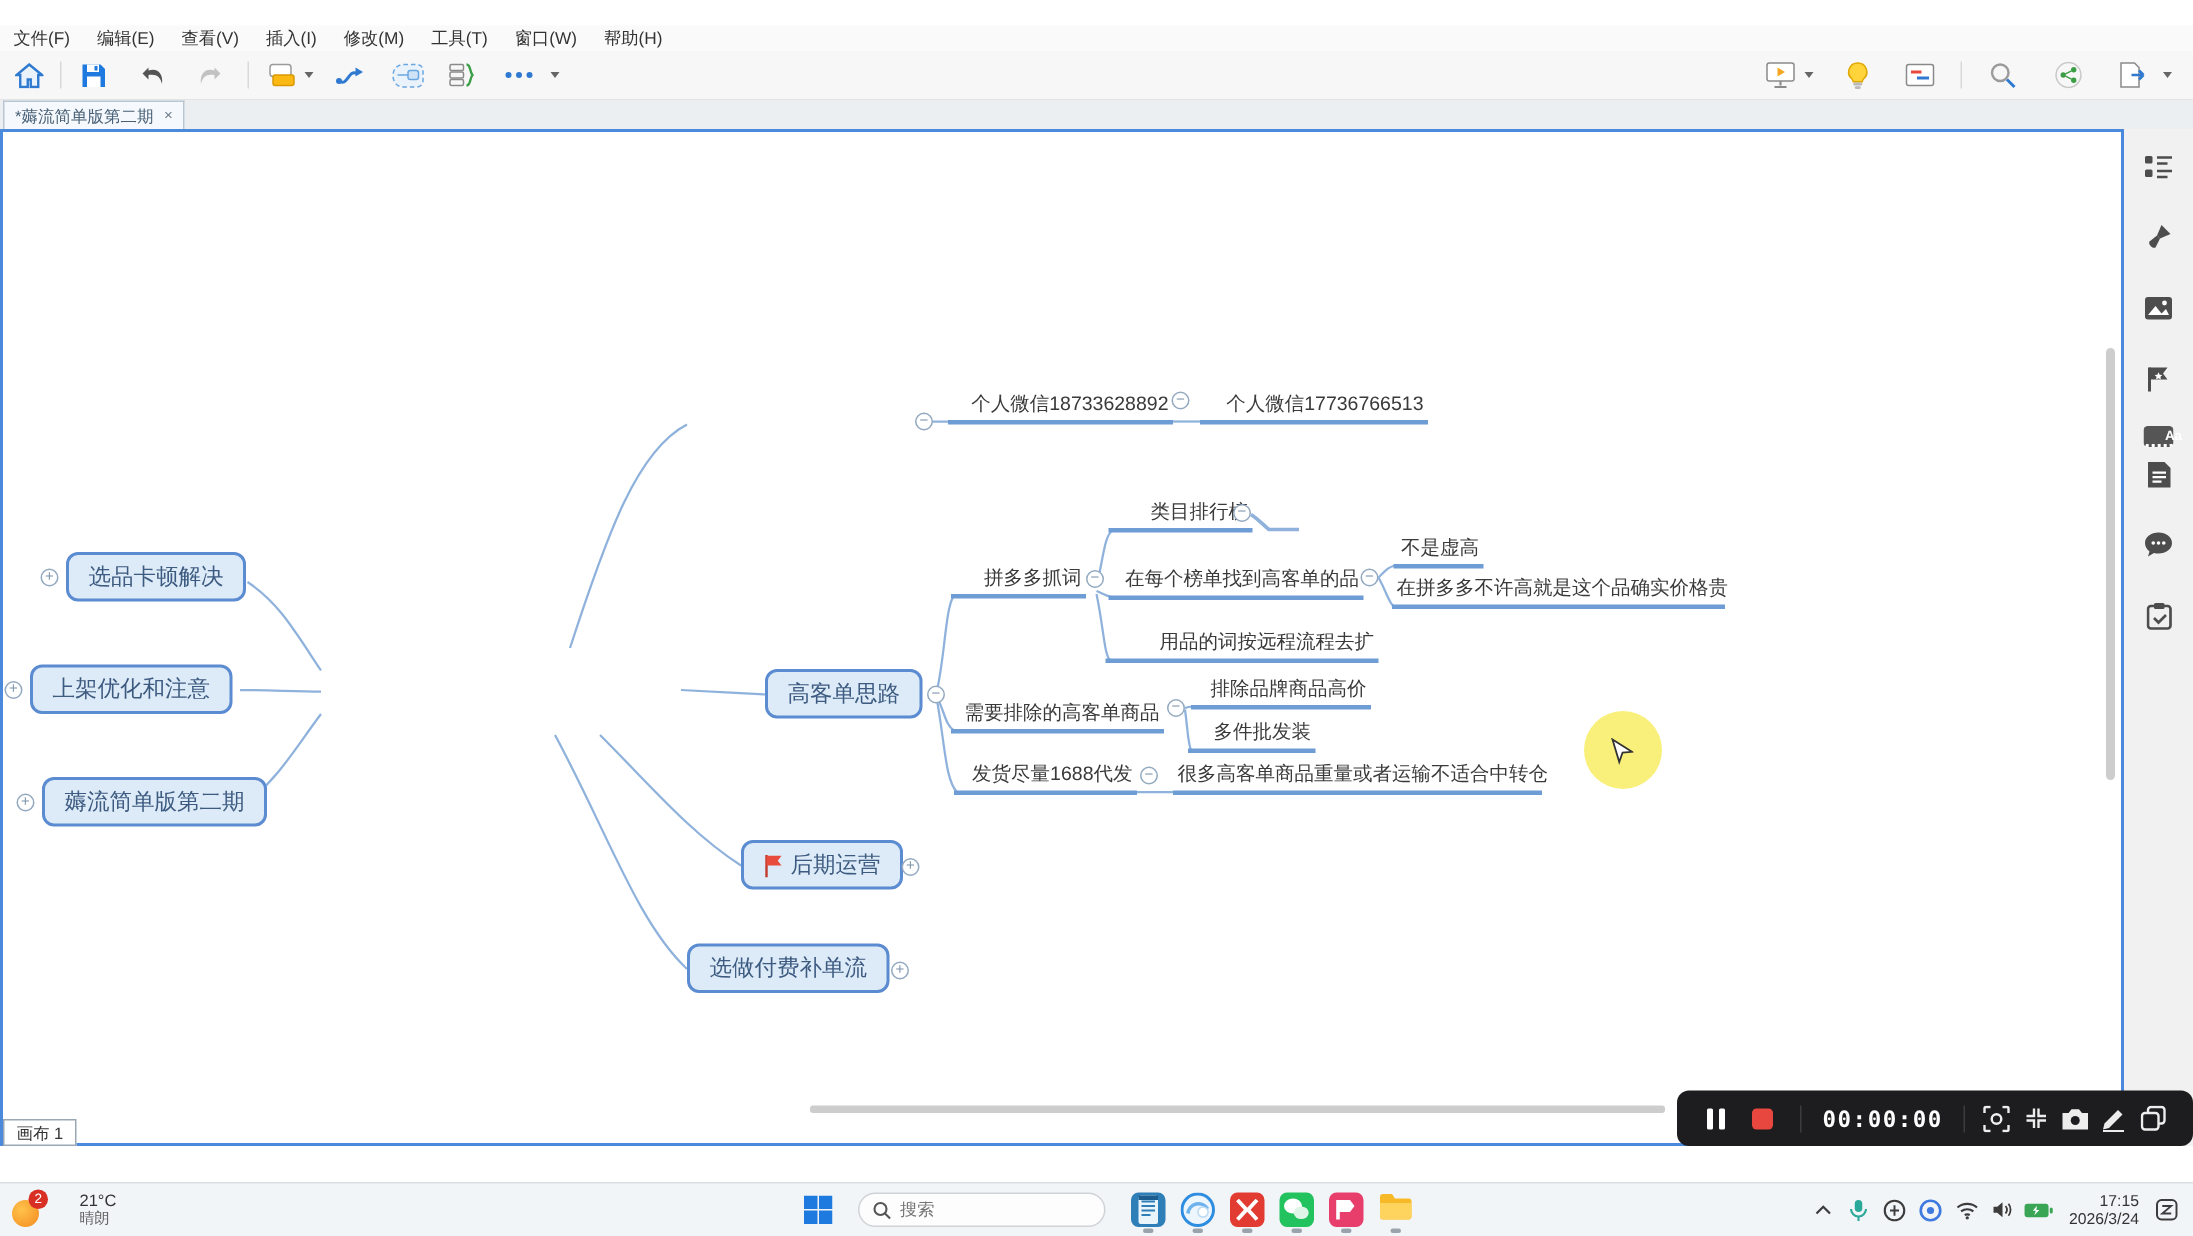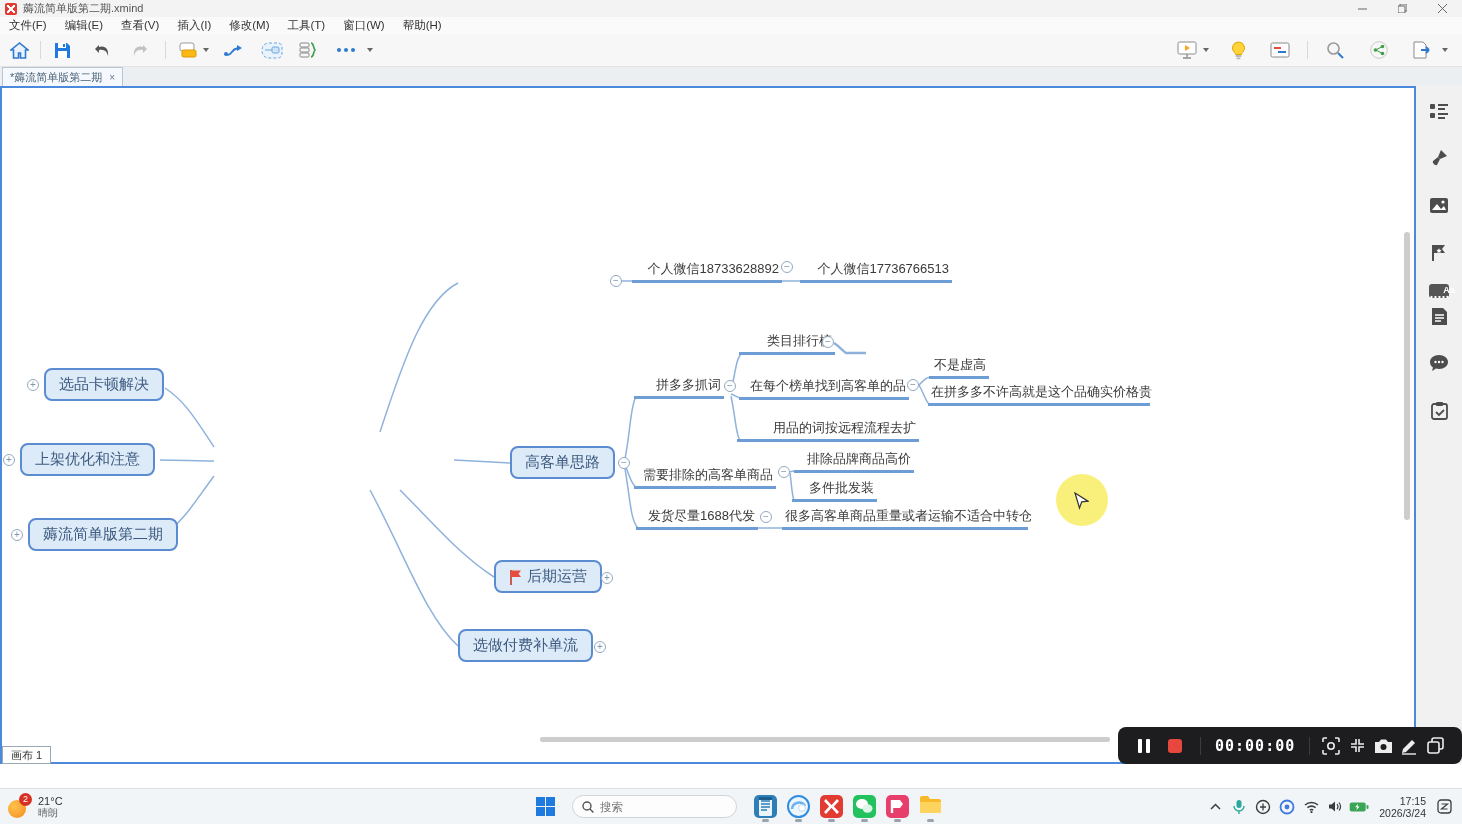--- a/index.html
+++ b/index.html
@@ -55,60 +55,38 @@
   .rec-sep { width:1px; height:18px; background:#3c3c3e; margin:0 8px; }
   .rec-time { font-family:"DejaVu Sans Mono",monospace; font-weight:bold; color:#fff; font-size:15px; letter-spacing:1px; margin:14px 6px; }
   .rec-icon { width:26px; height:26px; display:flex; align-items:center; justify-content:center; color:#ededed; }
 
   
   .taskbar { position:absolute; left:0; top:788px; width:1462px; height:36px; background:#f2f5f8; border-top:1px solid #dadee2; display:flex; align-items:center; z-index:11; }
   .weather { display:flex; align-items:center; padding-left:8px; width:110px; }
   .sun { position:relative; width:22px; height:22px; }
   .sun i { position:absolute; left:0; bottom:0; width:18px; height:18px; border-radius:50%; background:radial-gradient(circle at 35% 35%,#ffc24b,#f38b1f); }
   .sun .badge { position:absolute; right:-2px; top:-3px; min-width:13px; height:13px; border-radius:7px; background:#d93025; color:#fff; font-size:9px; display:flex; align-items:center; justify-content:center; padding:0 2px; }
-  .weather-txt { margin-left:8px; line-height:12px; }
+  .weather-txt { margin-left:23px; line-height:12px; }
   .weather-txt .t { font-size:11px; color:#333; }
   .weather-txt .d { font-size:10px; color:#666; }
   .tb-center { position:absolute; left:530px; display:flex; align-items:center; }
   .searchbox { width:165px; height:23px; border-radius:12px; background:#fdfdfd; border:1px solid #cfd3d8; display:flex; align-items:center; padding:0 9px; margin:0 12px; }
   .searchbox input { border:none; outline:none; background:transparent; font-size:11.5px; color:#444; width:110px; margin-left:6px; font-family:inherit; }
   .task-app { width:33px; height:32px; display:flex; flex-direction:column; align-items:center; justify-content:center; position:relative; }
   .task-app .dash { position:absolute; bottom:1px; width:7px; height:2.5px; border-radius:2px; background:#9aa2ab; }
   .ic24 { width:23px; height:23px; border-radius:5px; position:relative; }
   .tray { position:absolute; right:0; display:flex; align-items:center; height:36px; }
   .tray-ic { width:24px; height:30px; display:flex; align-items:center; justify-content:center; color:#3c3c3c; }
   .clock { text-align:right; font-size:10.5px; color:#333; line-height:12px; margin:0 6px 0 8px; }
 </style>
 </head>
 <body>
 
 <div id="app">
 
-  <div class="titlebar">
-    <span class="app-logo"></span>
-    <span>薅流简单版第二期.xmind</span>
-    <div class="win-controls">
-      <span class="win-btn">
-          <svg width="9" height="9">
-            <line x1="0" y1="5" x2="9" y2="5" stroke="#666" stroke-width="1"></line>
-          </svg>
-        </span>
-      <span class="win-btn">
-          <svg width="9" height="9">
-            <rect x="2" y="0" width="7" height="7" fill="none" stroke="#666"></rect>
-            <rect x="0" y="2" width="7" height="7" fill="#f3f3f3" stroke="#666"></rect>
-          </svg>
-        </span>
-      <span class="win-btn">
-          <svg width="9" height="9">
-            <path d="M0 0L9 9M9 0L0 9" stroke="#666" stroke-width="1"></path>
-          </svg>
-        </span>
-    </div>
-  </div>
 
   <div class="menubar">
     <span class="menu-item">文件(F)</span>
     <span class="menu-item">编辑(E)</span>
     <span class="menu-item">查看(V)</span>
     <span class="menu-item">插入(I)</span>
     <span class="menu-item">修改(M)</span>
     <span class="menu-item">工具(T)</span>
     <span class="menu-item">窗口(W)</span>
     <span class="menu-item">帮助(H)</span>

